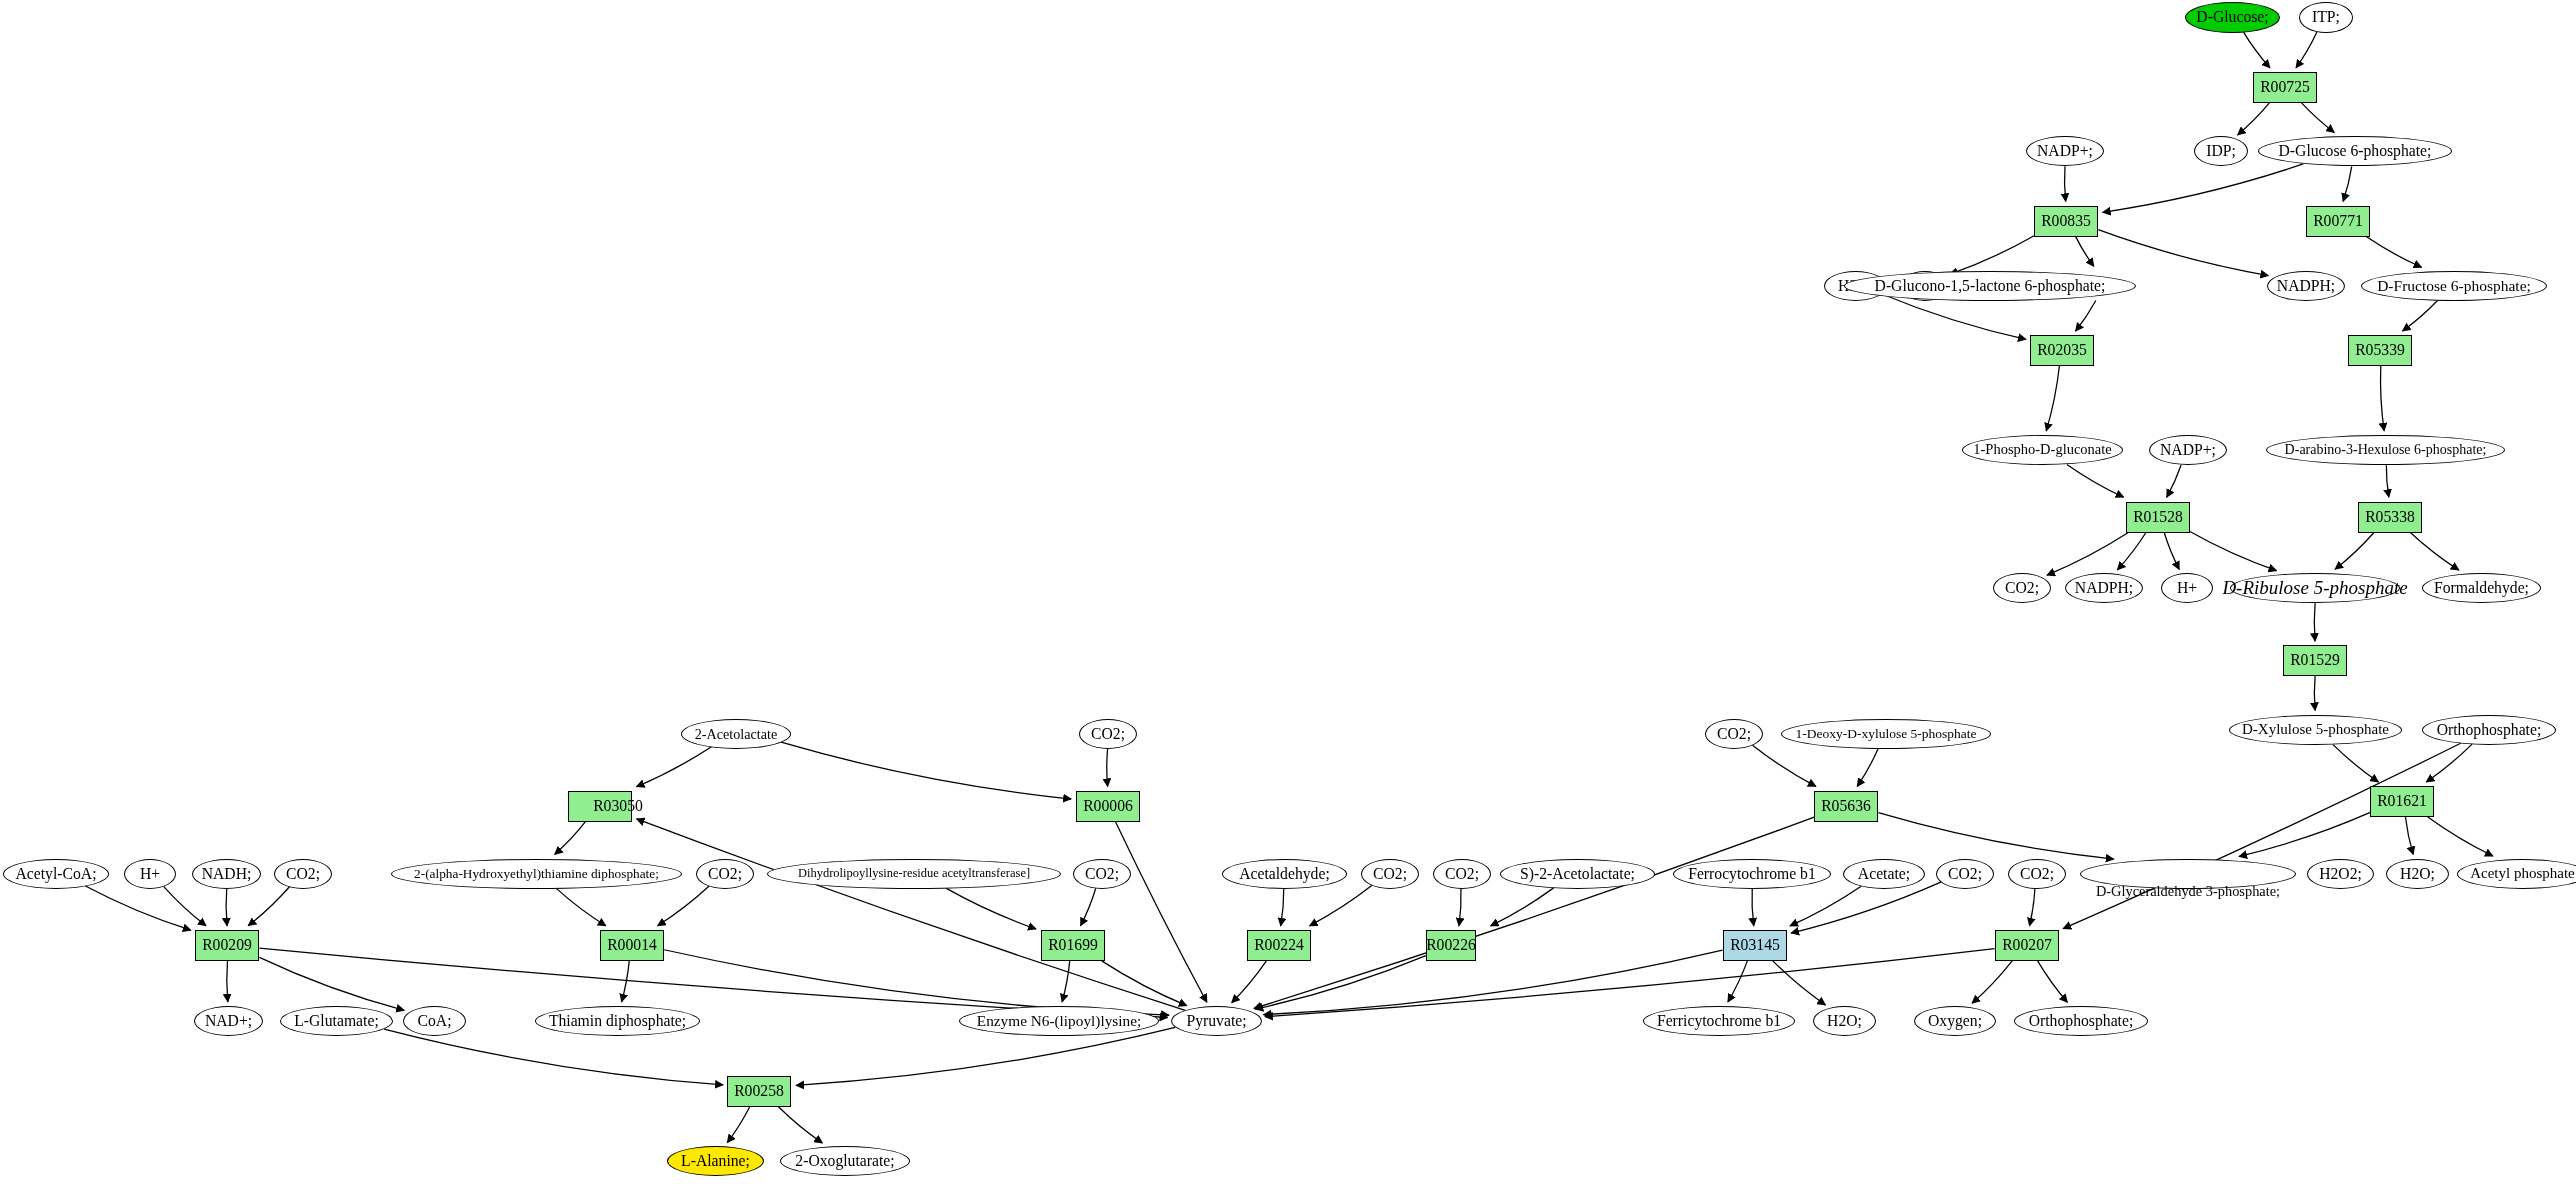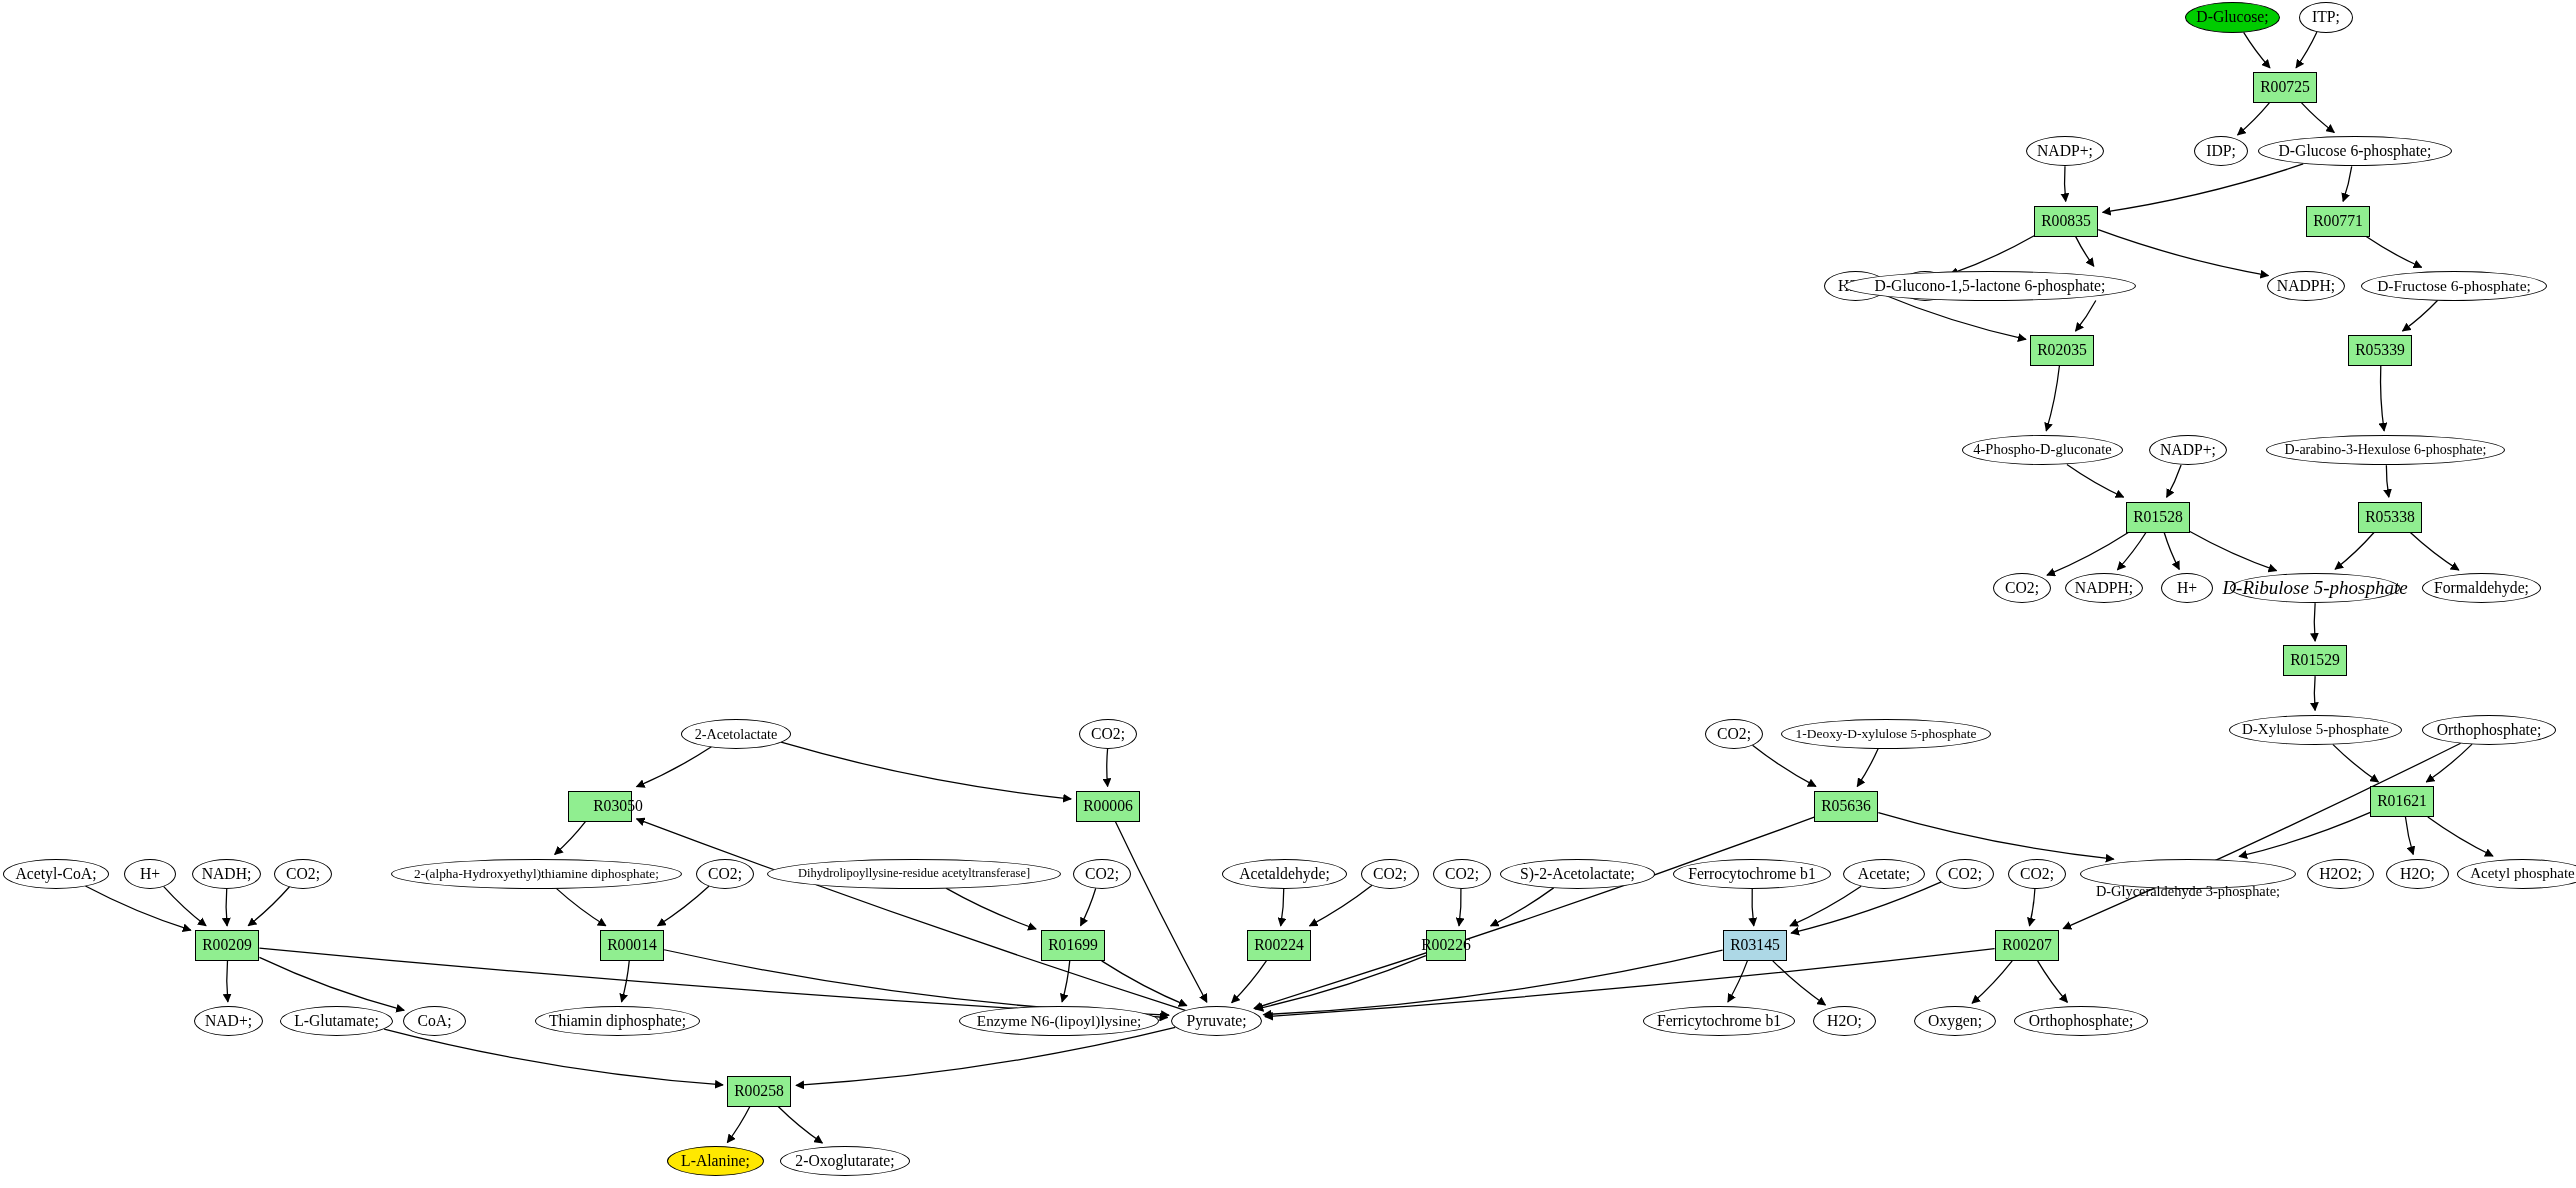--- a/index.html
+++ b/index.html
@@ -181,21 +181,21 @@
       <div class="node cpd" style="left: 2361px; top: 271px; width: 186px; height: 30px;">
         <span style="font-size: 15.5px;">D-Fructose 6-phosphate;</span>
       </div>
       <div class="node rxn" style="left: 2030px; top: 335px; width: 64px; height: 31px;">
         <span>R02035</span>
       </div>
       <div class="node rxn" style="left: 2348px; top: 335px; width: 64px; height: 31px;">
         <span>R05339</span>
       </div>
       <div class="node cpd" style="left: 1962px; top: 435px; width: 161px; height: 30px;">
-        <span style="font-size: 14.5px;">4-Phospho-D-gluconate</span>
+        <span style="font-size: 14.5px;">1-Phospho-D-gluconate</span>
       </div>
       <div class="node cpd" style="left: 2149px; top: 435px; width: 78px; height: 30px;">
         <span>NADP+;</span>
       </div>
       <div class="node cpd" style="left: 2266px; top: 435px; width: 239px; height: 30px;">
         <span style="font-size: 14px;">D-arabino-3-Hexulose 6-phosphate;</span>
       </div>
       <div class="node rxn" style="left: 2126px; top: 502px; width: 64px; height: 31px;">
         <span>R01528</span>
       </div>
@@ -315,21 +315,21 @@
       </div>
       <div class="node rxn" style="left: 600px; top: 930px; width: 64px; height: 31px;">
         <span>R00014</span>
       </div>
       <div class="node rxn" style="left: 1041px; top: 930px; width: 64px; height: 31px;">
         <span>R01699</span>
       </div>
       <div class="node rxn" style="left: 1247px; top: 930px; width: 64px; height: 31px;">
         <span>R00224</span>
       </div>
-      <div class="node rxn" style="left: 1426px; top: 930px; width: 40px; height: 31px;">
+      <div class="node rxn" style="left: 1426px; top: 930px; width: 50px; height: 31px;">
         <span>R00226</span>
       </div>
       <div class="node rxn alt" style="left: 1723px; top: 930px; width: 64px; height: 31px;">
         <span>R03145</span>
       </div>
       <div class="node rxn" style="left: 1995px; top: 930px; width: 64px; height: 31px;">
         <span>R00207</span>
       </div>
       <div class="node cpd" style="left: 194px; top: 1006px; width: 69px; height: 30px;">
         <span>NAD+;</span>

